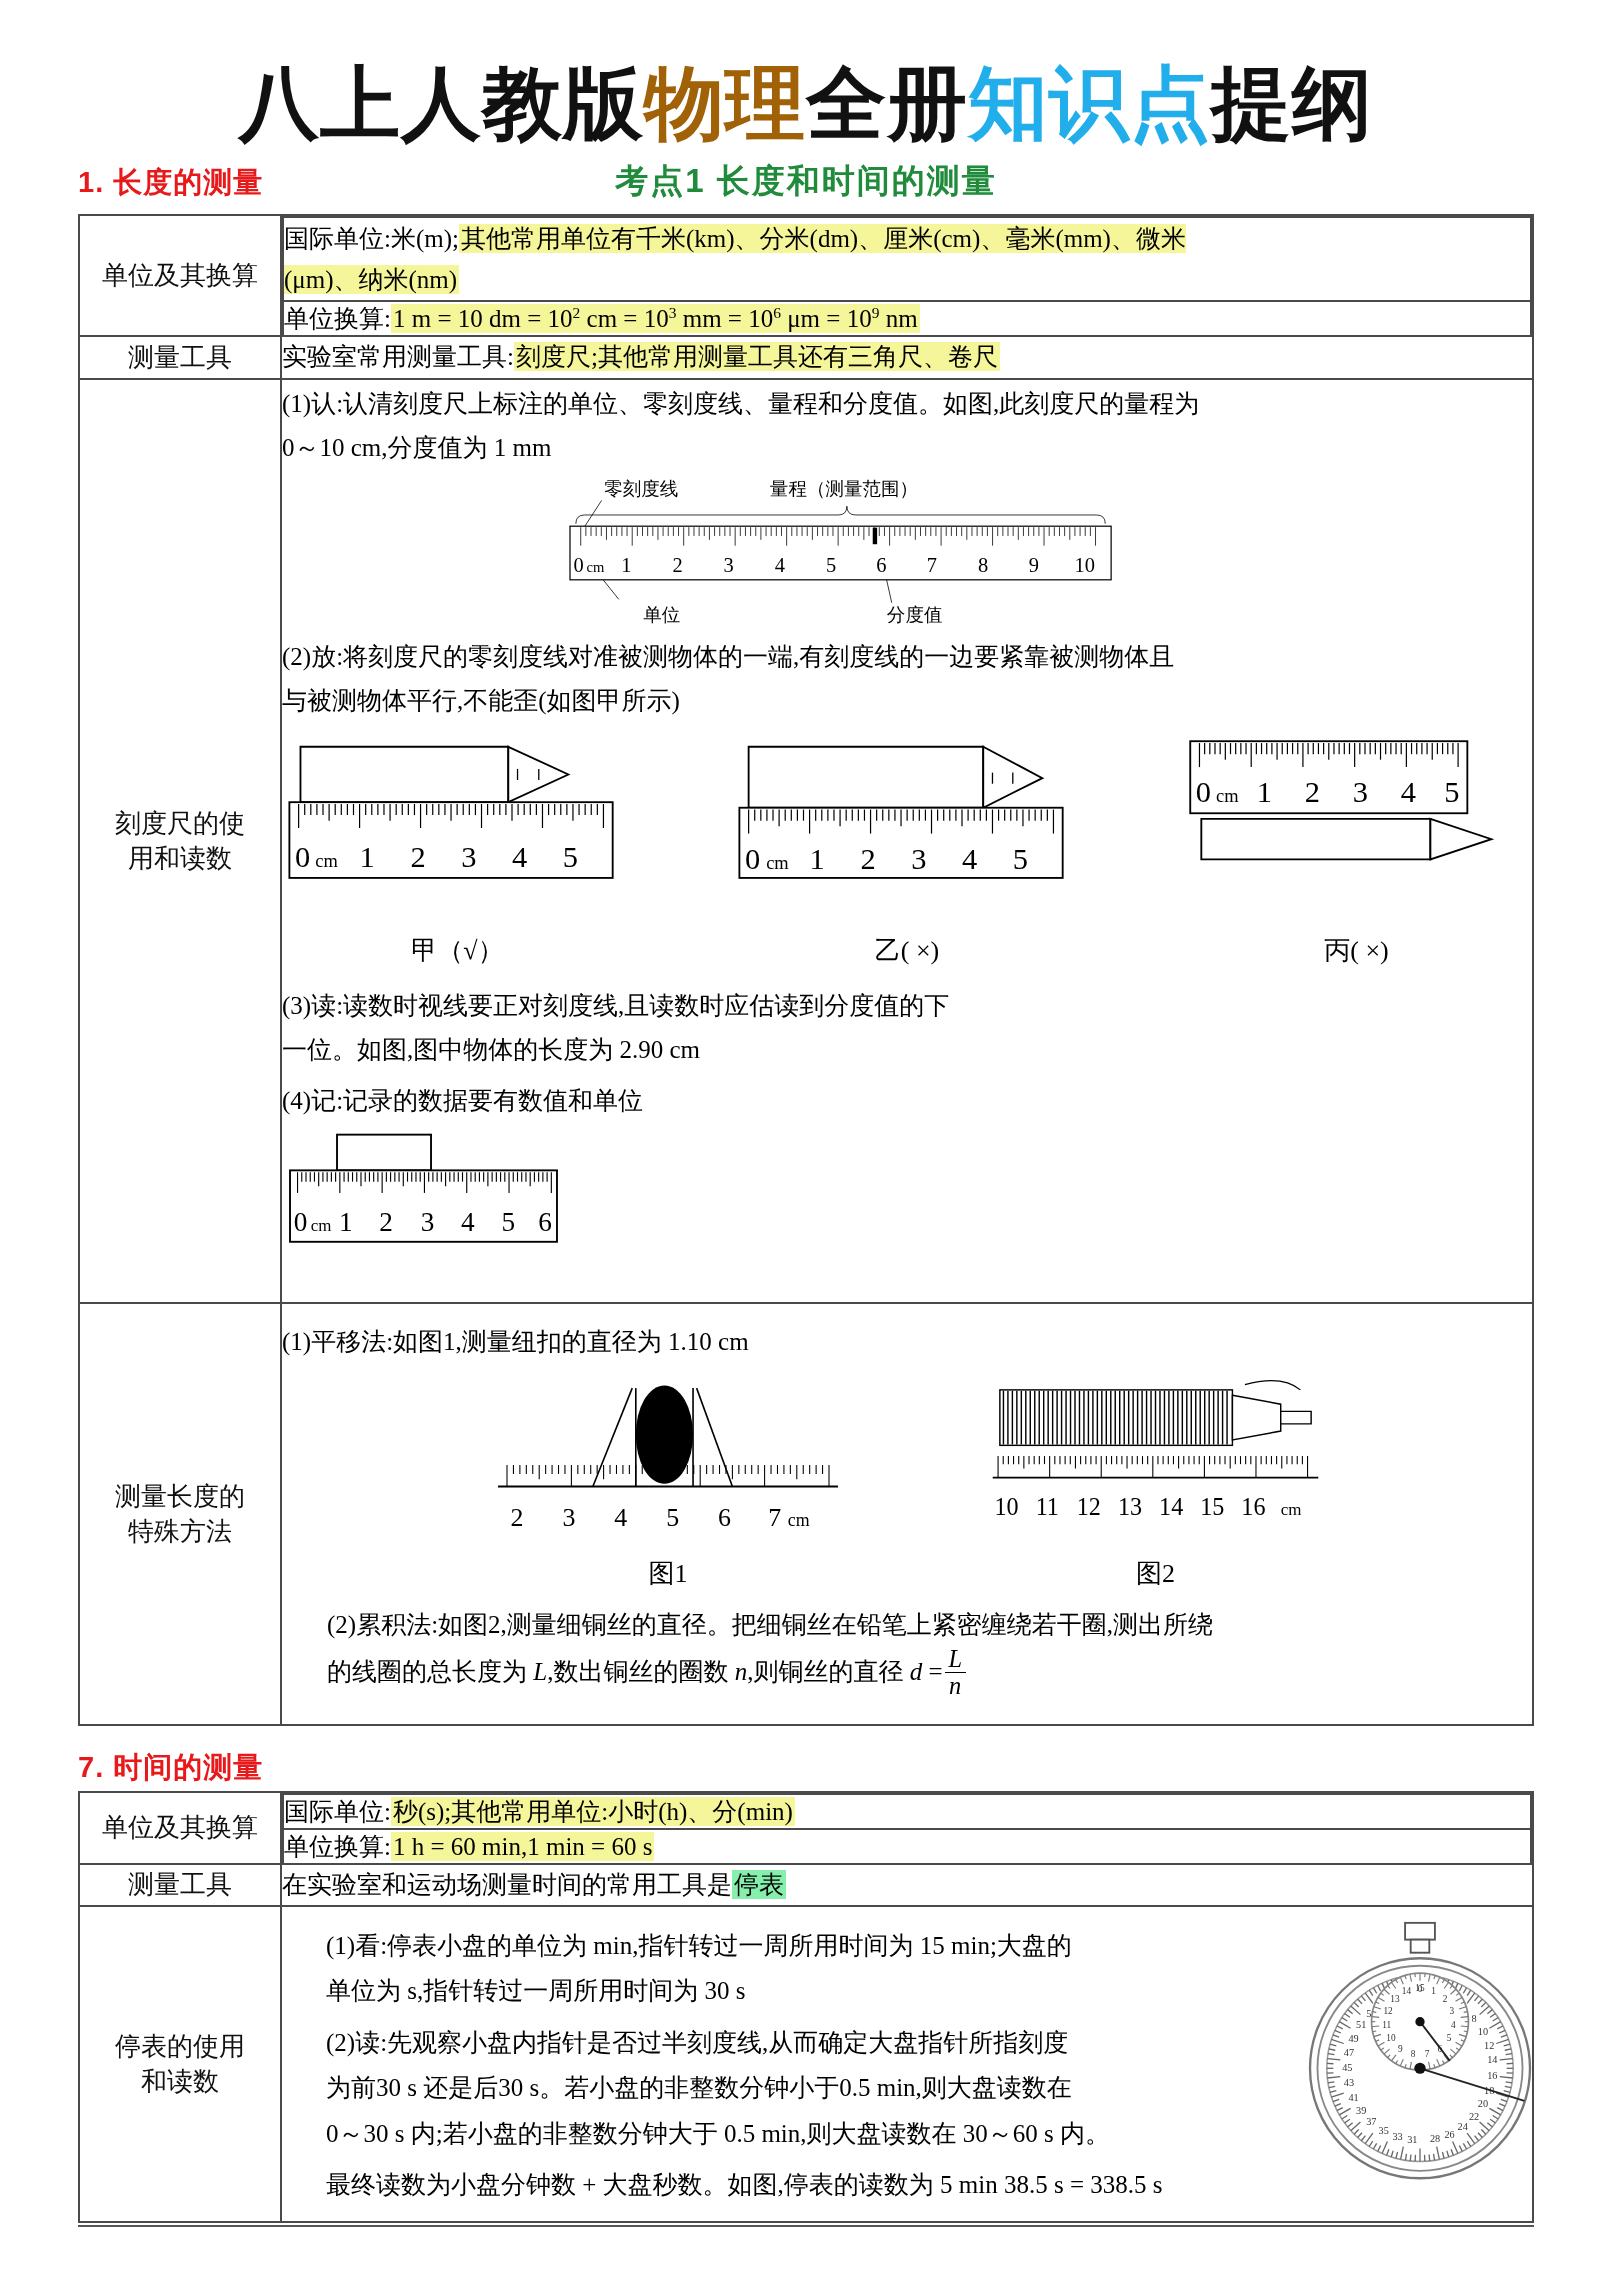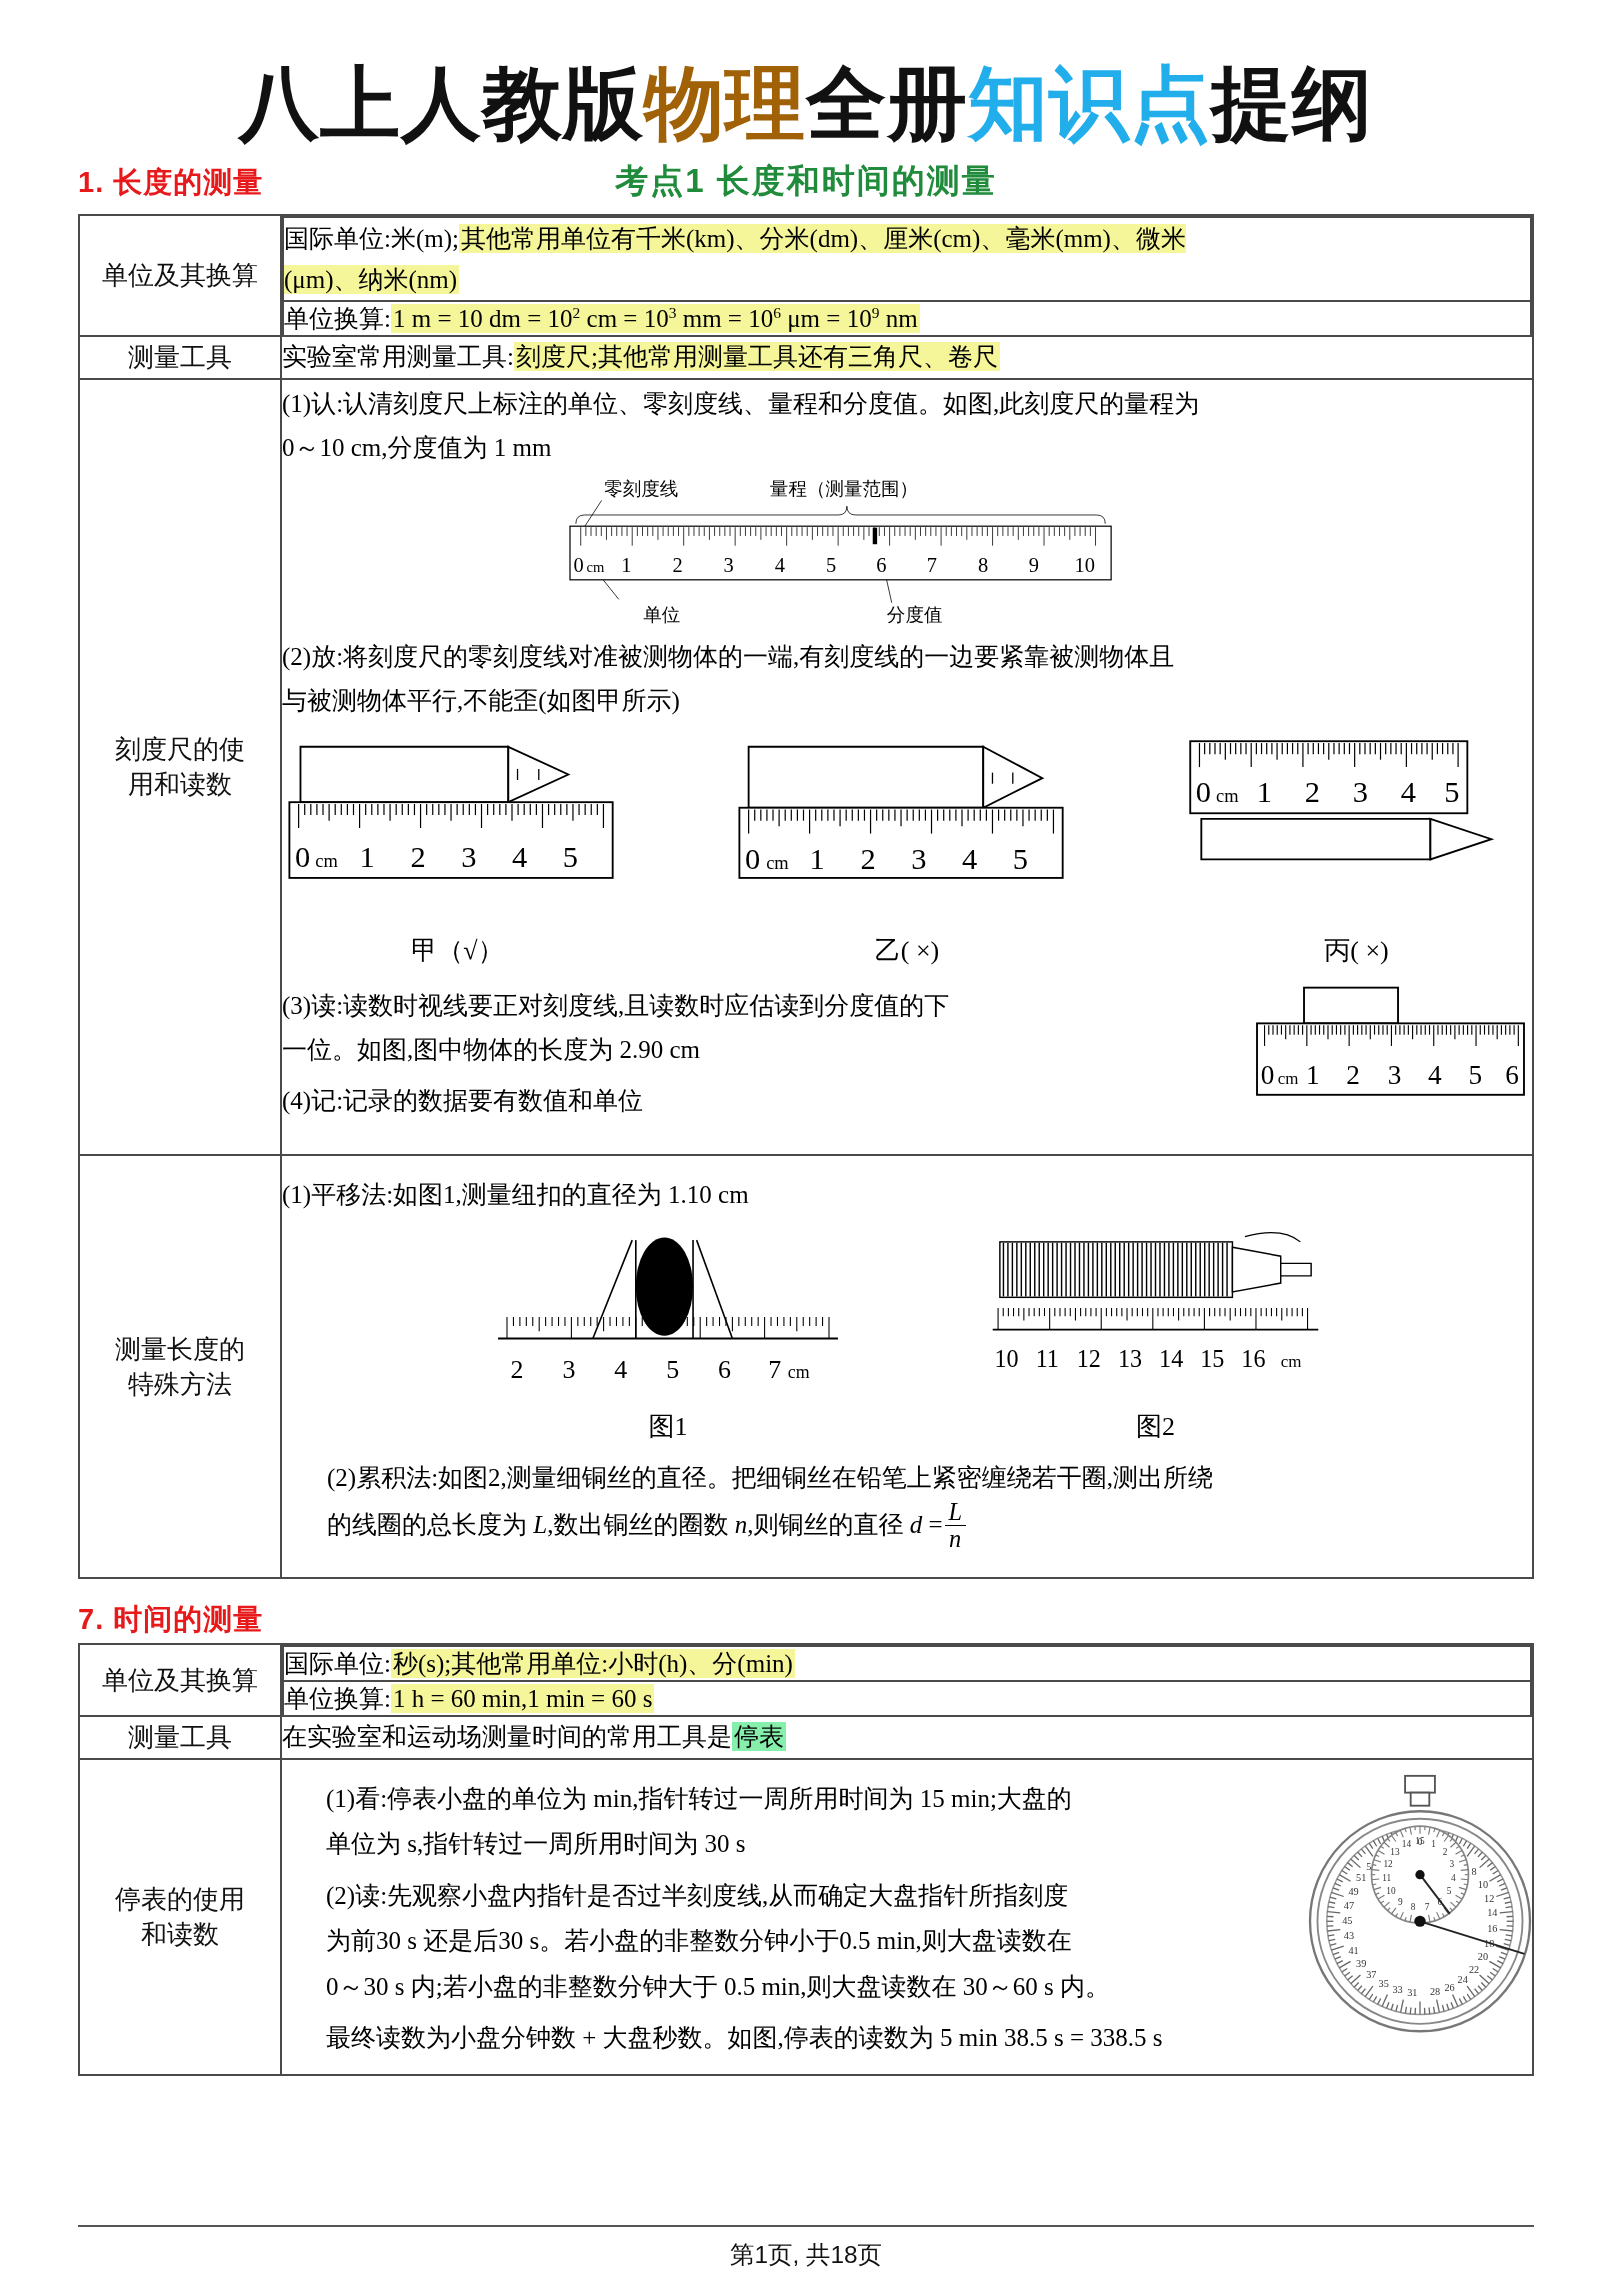--- a/index.html
+++ b/index.html
@@ -589,21 +589,21 @@
                 <text x="238" y="78">4</text>
                 <text x="285" y="78">5</text>
               </g>
               <path d="M22,96 L270,96 L270,140 L22,140 Z" fill="#fff" stroke="#000" stroke-width="2"></path>
               <path d="M270,96 L336,118 L270,140 Z" fill="#fff" stroke="#000" stroke-width="2"></path>
             </svg>
             <div class="cap">丙( ×)</div>
           </div>
         </div>
 
-        <div class="rowwrap" style="margin-top:9.8px;">
+        <div class="rowwrap" style="margin-top:9.8px;flex-direction:column;">
           <div class="grow">
             <div class="para" style="line-height:1.78;">
               (3)读:读数时视线要正对刻度线,且读数时应估读到分度值的下<br>一位。如图,图中物体的长度为 2.90 cm
             </div>
             <div class="para" style="line-height:1.78;">(4)记:记录的数据要有数值和单位</div>
           </div>
           <div class="shrink" style="width:283px;">
             <svg viewBox="0 0 300 150" width="283" height="141" style="font-size:26px">
               <rect x="58" y="6" width="100" height="38" fill="#fff" stroke="#000" stroke-width="2"></rect>
               <rect x="8" y="44" width="284" height="76" fill="#fff" stroke="#000" stroke-width="2"></rect>
@@ -1214,15 +1214,14 @@
               <circle cx="120" cy="158" r="6" fill="#111"></circle>
             </svg>
           </div>
         </div>
       </td>
     </tr>
   </tbody>
     </table>
 
   <div class="footer-rule"></div>
-  <div class="footer">第1页, 共18页</div>
 </div>
 
 
 </body></html>

